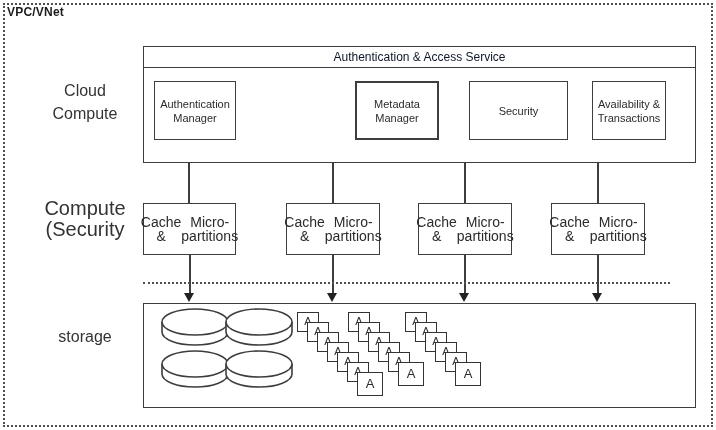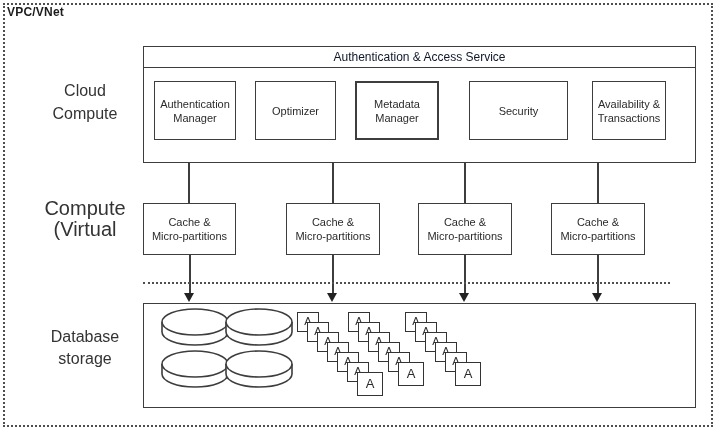--- a/index.html
+++ b/index.html
@@ -57,22 +57,22 @@
 
   
   .vline { position: absolute; width: 1.5px; background: #3d3d3d; }
   .conn-1 { left: 188px; } .conn-2 { left: 332px; } .conn-3 { left: 464px; } .conn-4 { left: 597px; }
   .conn { top: 163px; height: 40px; }
 
   
   .cache-box {
     position: absolute; top: 203px; height: 52px;
     border: 1.5px solid #3d3d3d; background: #fff;
-    display: flex; flex-direction: column; align-items: center; justify-content: center;
-    font-size: 11px; line-height: 14px; text-align: center; color: #2b2b2b;
+    display: flex; flex-direction: row; align-items: center; justify-content: center;
+    font-size: 14px; line-height: 14px; text-align: center; color: #2b2b2b;
   }
   .cb-1 { left: 143px; width: 93px; }
   .cb-2 { left: 286px; width: 94px; }
   .cb-3 { left: 418px; width: 94px; }
   .cb-4 { left: 551px; width: 94px; }
 
   
   .arrow-line { top: 255px; height: 39px; }
   .al-1 { left: 189px; } .al-2 { left: 332px; } .al-3 { left: 464px; } .al-4 { left: 597px; }
   .arrow-head {
@@ -107,36 +107,31 @@
 
 <div class="outer-border"></div>
 <div class="vpc-label">VPC/VNet</div>
 
 <div class="layer-label label-cloud">
   <span>Cloud</span>
   <span>Compute</span>
 </div>
 <div class="layer-label label-compute">
   <span>Compute</span>
-  <span>(Virtual</span>
+  <span>(Security</span>
 </div>
 <div class="layer-label label-storage">
-  <span>Database</span>
   <span>storage</span>
 </div>
 
 <div class="cloud-box">
   <div class="cloud-header">Authentication &amp; Access Service</div>
   <div class="service-box sb-1">
     <span>Authentication</span>
     <span>Manager</span>
-  </div>
-  <div class="service-box sb-2">
-    <span>Optimizer</span>
-    <span></span>
   </div>
   <div class="service-box sb-3 bold">
     <span>Metadata</span>
     <span>Manager</span>
   </div>
   <div class="service-box sb-4">
     <span>Security</span>
     <span></span>
   </div>
   <div class="service-box sb-5">

